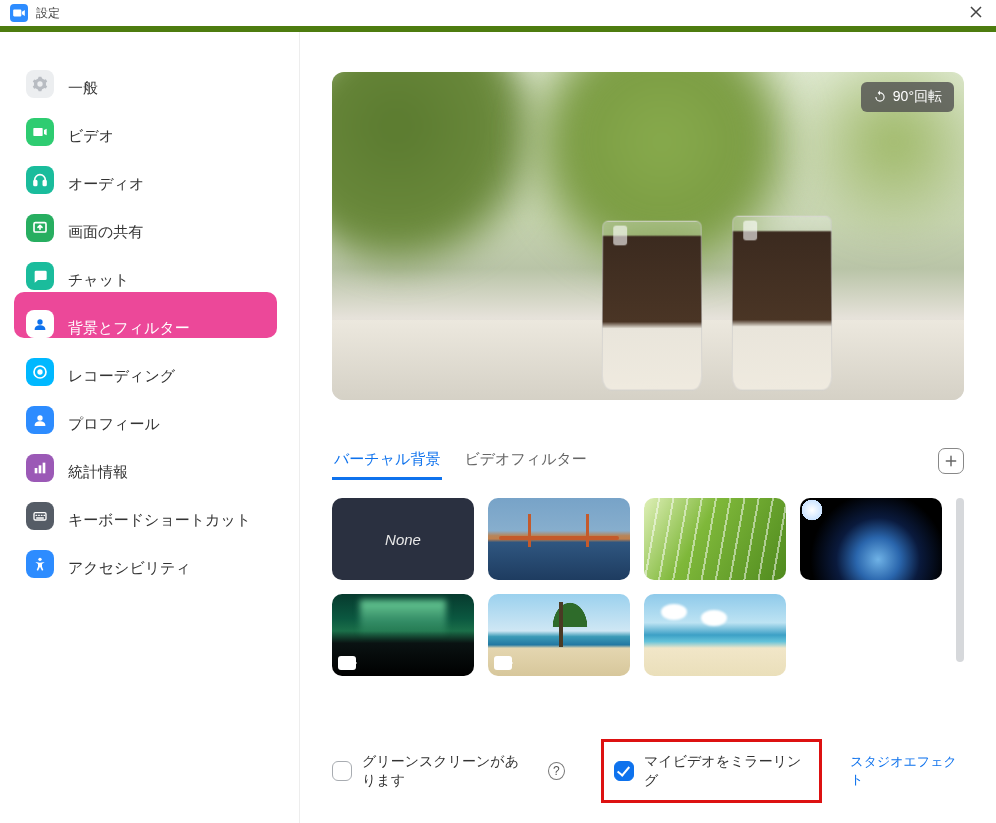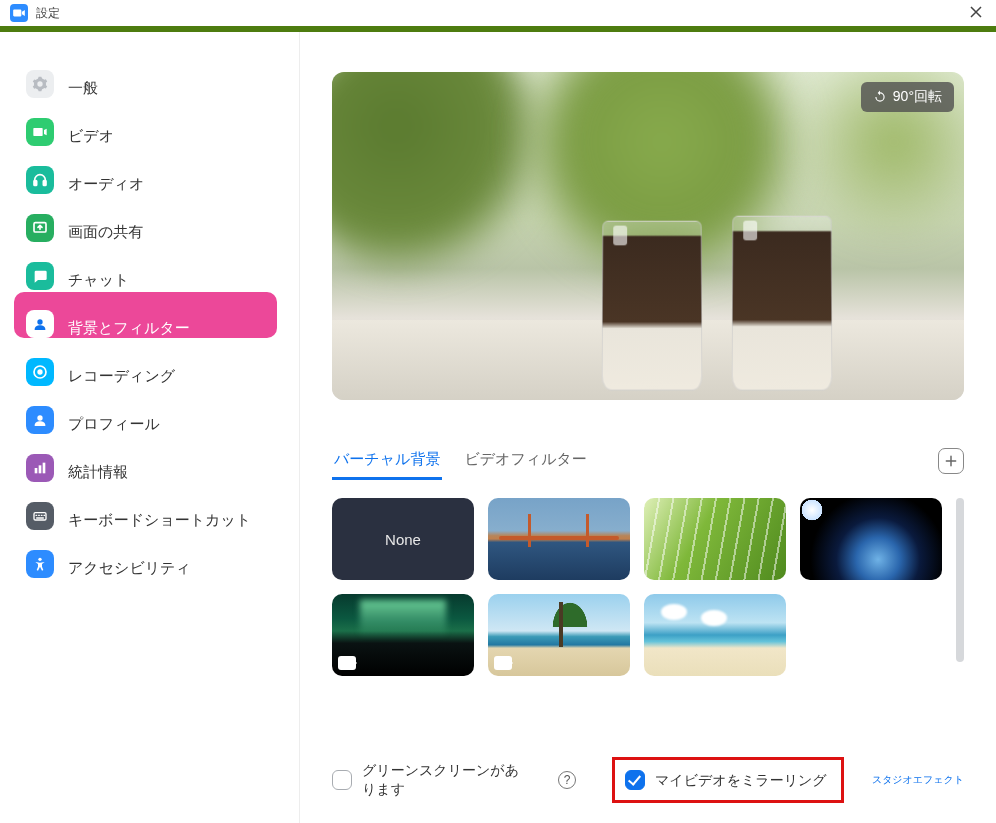--- a/index.html
+++ b/index.html
@@ -41,21 +41,21 @@
 .glass::before { content:''; position:absolute; top:4px; left:10px; width:14px; height:20px; background: rgba(255,255,255,0.6); border-radius: 3px; }
 .glass1 { left: 270px; transform: perspective(400px) rotateX(2deg); }
 .glass2 { left: 400px; transform: perspective(400px) rotateX(2deg); height:175px; }
 .rotate-btn { position: absolute; top: 10px; right: 10px; background: rgba(80,80,80,0.8); color: #fff; padding: 6px 12px; border-radius: 6px; font-size: 14px; display: flex; align-items: center; gap: 6px; cursor: pointer; }
 .rotate-btn svg { width: 14px; height: 14px; }
 .tabs-row { display: flex; align-items: center; margin-top: 42px; }
 .tab { padding: 8px 2px; margin-right: 20px; font-size: 15px; color: #666; cursor: pointer; border-bottom: 3px solid transparent; }
 .tab.active { color: #0E72ED; border-bottom-color: #0E72ED; }
 .add-btn { margin-left: auto; width: 26px; height: 26px; border: 1.5px solid #888; border-radius: 7px; display: flex; align-items: center; justify-content: center; cursor: pointer; }
 .add-btn svg { width: 14px; height: 14px; stroke: #666; }
-.bg-grid-wrap { position: relative; margin-top: 18px; }
+.bg-grid-wrap { position: relative; margin-top: 18px; font-style: italic; }
 .bg-grid { display: grid; grid-template-columns: repeat(4, 1fr); gap: 14px 14px; padding-right: 22px; }
 .bg-tile { height: 82px; border-radius: 10px; overflow: hidden; cursor: pointer; position: relative; display: flex; align-items: center; justify-content: center; font-size: 15px; color: #fff; }
 .tile-none { background: #2a3040; color: #e8e8e8; }
 .tile-blur { background: radial-gradient(circle at 30% 30%, #8a6f3f, #5b6b52 50%, #3a4a4c); color: #fff; filter: saturate(0.8); }
 .tile-bridge { background: linear-gradient(180deg,#77a3c8 0,#87aecd 40%,#b7855a 46%,#c07f4c 50%,#2f5680 54%,#1e3c60 100%); }
 .tile-bridge::before { content:''; position:absolute; left:8%; right:8%; top:46%; height:4px; background:#c45a2b; border-radius:2px; }
 .tile-bridge::after { content:''; position:absolute; left:28%; width:3px; top:20%; bottom:40%; background:#c45a2b; box-shadow: 58px 0 #c45a2b; }
 .tile-grass { background: linear-gradient(120deg,#dff0b8,#7fb83a 40%,#4f8a1e); }
 .tile-grass::after { content:''; position:absolute; inset:0; background: repeating-linear-gradient(100deg, rgba(255,255,255,0.5) 0 2px, transparent 2px 14px); }
 .tile-earth { background: radial-gradient(circle at 55% 75%, #6fb2e6 0, #2a66ad 22%, #0a1a3d 42%, #000 68%); }
@@ -71,21 +71,21 @@
 .vcam::after { content:''; position:absolute; right:-6px; top:2px; border:5px solid transparent; border-left-color:#fff; }
 .scrollbar { position:absolute; right:0; top:0; width:8px; height:164px; background:#d6d8db; border-radius:4px; }
 .bottom-row { margin-top: auto; padding-top: 24px; display: flex; align-items: center; gap: 28px; }
 .check-item { display: flex; align-items: center; gap: 10px; }
 .chk { width: 20px; height: 20px; border: 1.5px solid #a8acb1; border-radius: 6px; flex-shrink: 0; }
 .chk.checked { background: #0E72ED; border-color: #0E72ED; position: relative; }
 .chk.checked::after { content:''; position:absolute; left:5px; top:2px; width:5px; height:10px; border: solid #fff; border-width: 0 2px 2px 0; transform: rotate(40deg); }
 .check-item .clabel { font-size: 14px; color: #333; max-width: 170px; line-height: 1.35; }
 .help { width: 18px; height: 18px; border: 1.5px solid #777; border-radius: 50%; display:flex; align-items:center; justify-content:center; font-size:12px; color:#555; margin-left:-2px; }
 .mirror-box { border: 3px solid #d11; padding: 10px 14px 10px 10px; display: flex; align-items: center; gap: 10px; margin-left: 8px; }
-.studio-link { margin-left: auto; color: #0E72ED; font-size: 10px; cursor: pointer; }
+.studio-link { margin-left: auto; color: #0E72ED; font-size: 13px; cursor: pointer; }
 </style>
 </head>
 <body>
 
 <div class="window">
   <div class="titlebar">
     <div class="app-icon">
       <svg viewBox="0 0 24 16">
           <path d="M2 4 C2 2 3 2 4 2 L14 2 C15 2 16 3 16 4 L16 12 C16 14 15 14 14 14 L4 14 C3 14 2 13 2 12 Z M17 6 L22 3 L22 13 L17 10 Z"></path>
         </svg>

